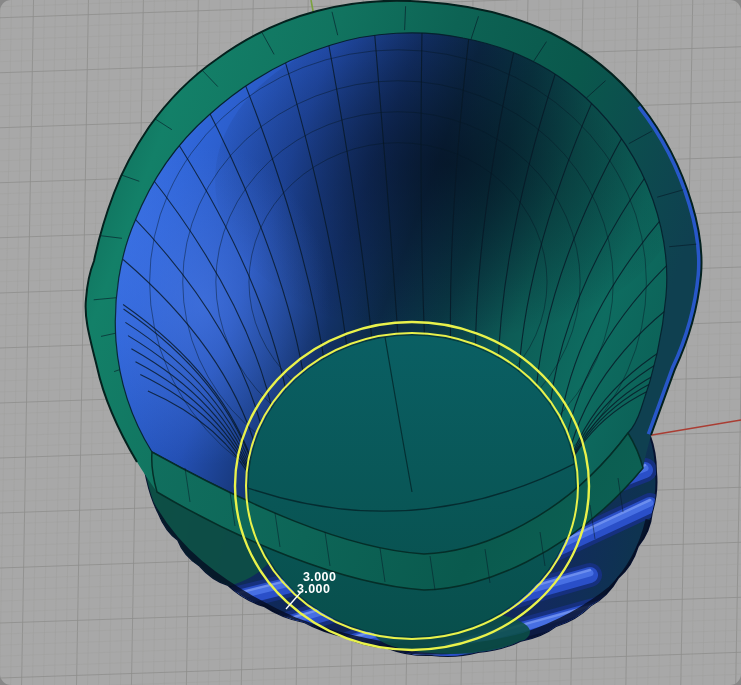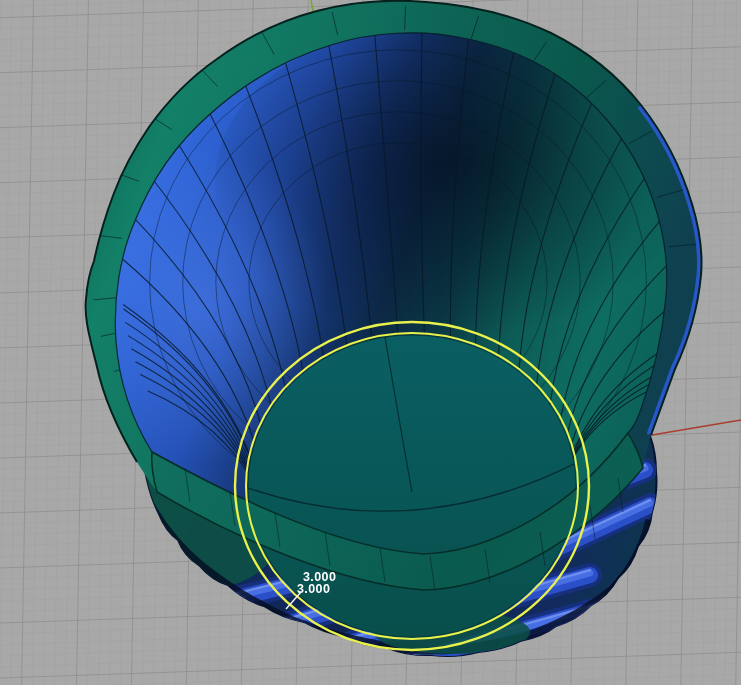--- a/index.html
+++ b/index.html
@@ -1,16 +1,16 @@
 <!DOCTYPE html>
 <html><head>
 <meta charset="utf-8">
 <style>
   html,body{margin:0;padding:0;background:#888;}
-  .stage{width:741px;height:685px;position:relative;overflow:hidden;font-family:"Liberation Sans",sans-serif;}
+  .stage{width:741px;height:685px;position:relative;overflow:hidden;font-family:"Liberation Sans",sans-serif;border-radius:11px;}
   svg{display:block;}
   text.dim{font-family:"Liberation Sans","DejaVu Sans",sans-serif;font-size:12.5px;font-weight:bold;letter-spacing:.4px;}
 </style>
 </head>
 <body>
 
 <div class="stage">
 <svg id="scene" width="741" height="685" viewBox="0 0 741 685" xmlns="http://www.w3.org/2000/svg">
   <defs id="defs">
     <linearGradient id="innerGrad" x1="0" y1="0.25" x2="1" y2="0.6">

